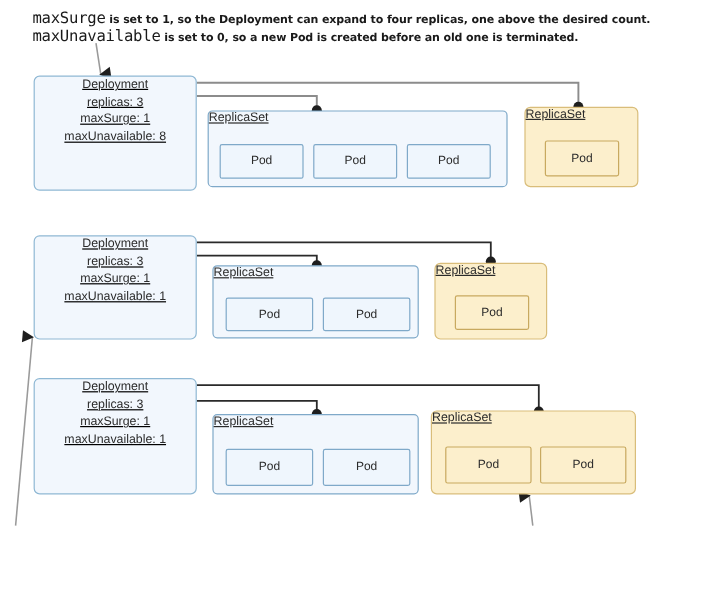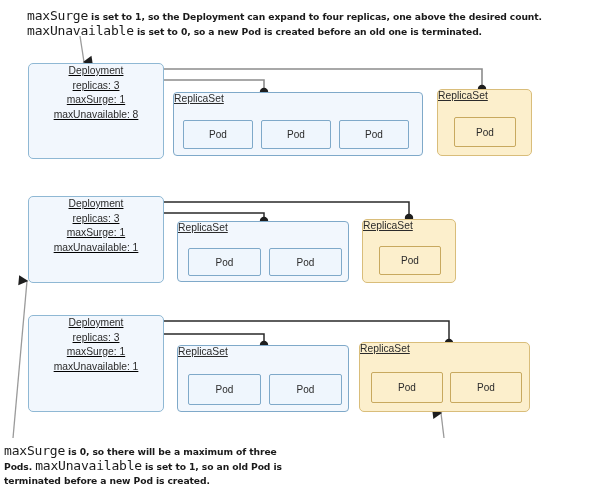--- a/index.html
+++ b/index.html
@@ -178,15 +178,14 @@
     <div class="pod pod-blue" style="left:91px;top:28px;width:73px;height:31px;">Pod</div>
   </div>
 
   <div class="box rs-yellow" style="left:359px;top:342px;width:171px;height:70px;">
     <div class="rs-title">ReplicaSet</div>
     <div class="pod pod-yellow" style="left:11px;top:29px;width:72px;height:31px;">Pod</div>
     <div class="pod pod-yellow" style="left:90px;top:29px;width:72px;height:31px;">Pod</div>
   </div>
 
   <div class="caption" id="caption-top"><span class="mono">maxSurge</span><span> is set to 1, so the Deployment can expand to four replicas, one above the desired count. </span><span class="mono">maxUnavailable</span><span> is set to 0, so a new Pod is created before an old one is terminated.</span></div>
-  <div class="caption" id="caption-bottom-left"><span class="mono">maxSurge</span><span> is 0, so there will be a maximum of three Pods. </span><span class="mono">maxUnavailable</span><span> is set to 1, so an old Pod is terminated before a new Pod is created.</span></div>
 
 </div>
 
 </body></html>

